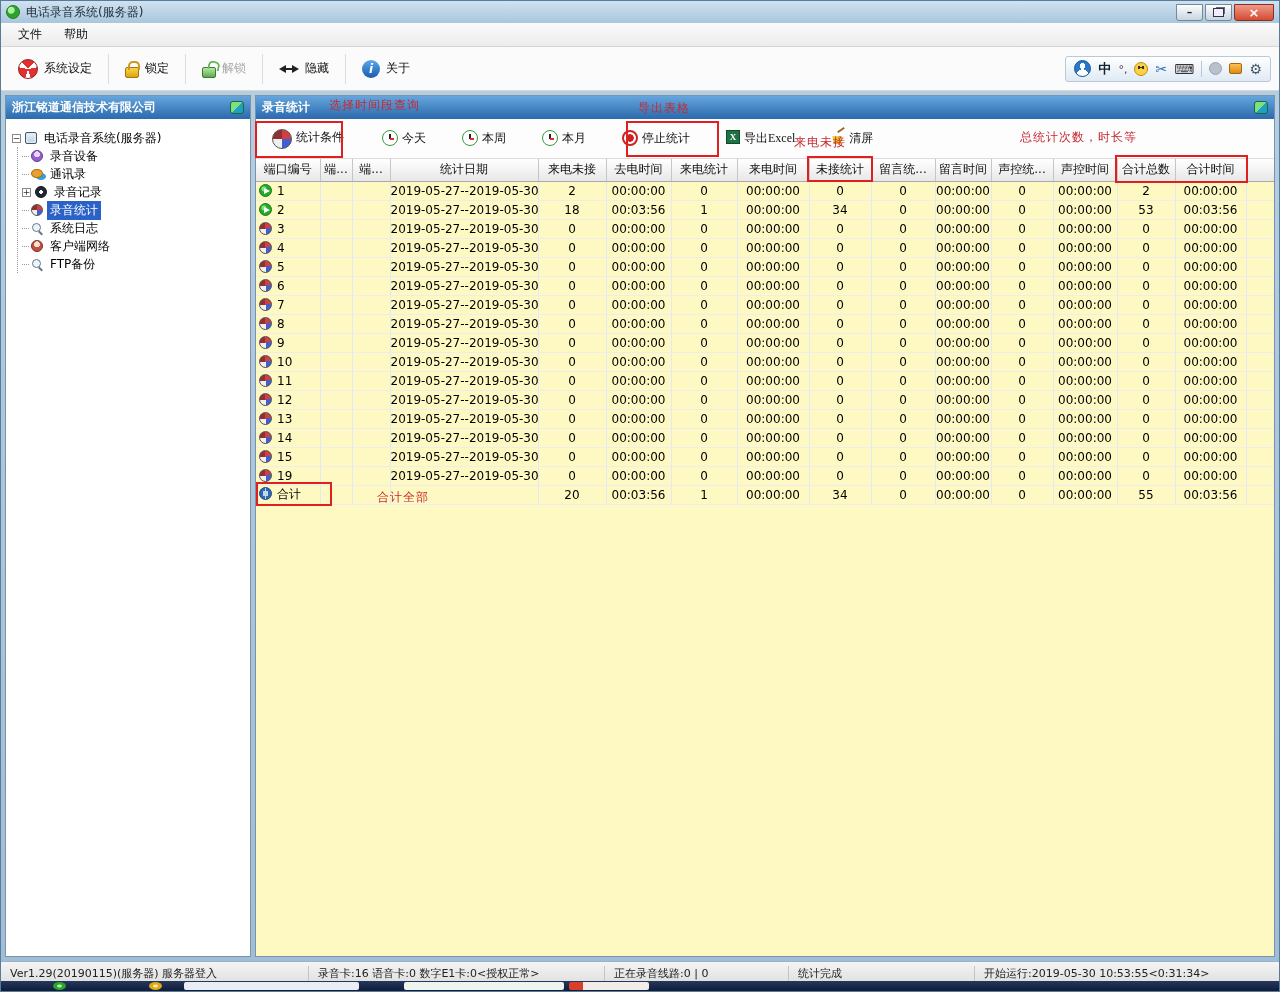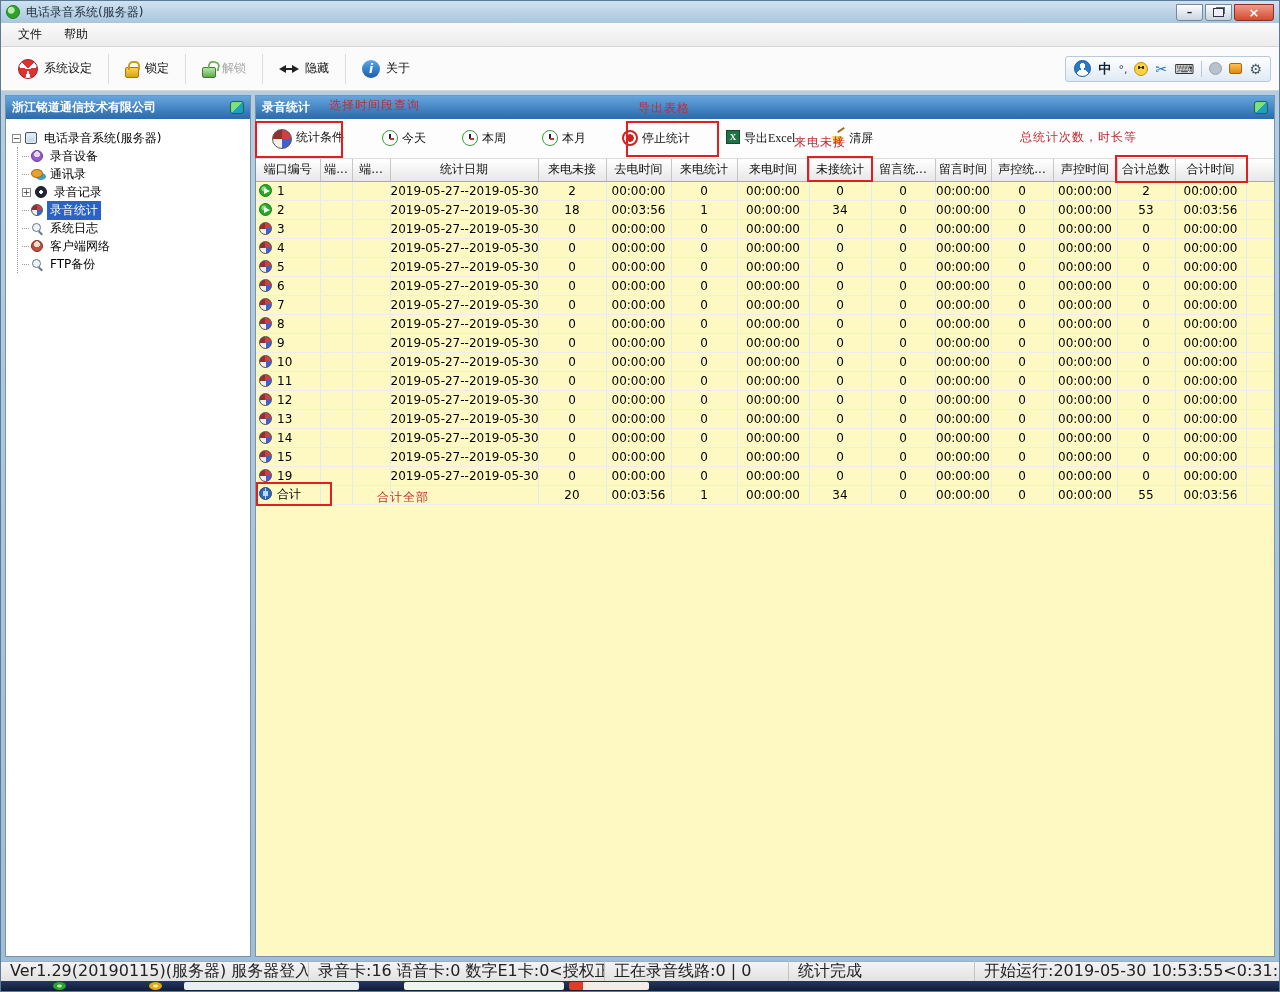--- a/index.html
+++ b/index.html
@@ -138,21 +138,21 @@
       border-top:3.5px solid transparent; border-bottom:3.5px solid transparent; }
   .globe-icon { border-radius:50%; border:1px solid #224a7a;
       background:radial-gradient(circle at 50% 50%, #bcd8f2 0 3px, transparent 3px),
                  linear-gradient(90deg, transparent 5px, #bcd8f2 5px 6px, transparent 6px), #3068b8; }
   .col0{width:64px}.col1{width:32px}.col2{width:38px}.col3{width:148px}.col4{width:68px}
   .col5{width:65px}.col6{width:66px}.col7{width:72px}.col8{width:62px}.col9{width:64px}
   .col10{width:56px}.col11{width:62px}.col12{width:64px}.col13{width:58px}.col14{width:71px}
   .colF{width:30px; border-right:none;}
 
   
-  .statusbar { height:20px; flex:0 0 20px; display:flex; align-items:center; font-size:16px; color:#222;
+  .statusbar { height:20px; flex:0 0 20px; display:flex; align-items:flex-end; font-size:11px; color:#222;
                background:linear-gradient(#f4f4f4,#e2e2e2); border-top:1px solid #9ab0c4; }
   .sb-sec { display:flex; align-items:center; padding:0 9px; border-right:1px solid #c4c4c4; overflow:hidden; white-space:nowrap; }
   .sb-1{width:308px}.sb-2{width:296px}.sb-3{width:184px}.sb-4{width:186px}.sb-5{flex:1; border-right:none;}
 
   
   .taskbar { height:10px; flex:0 0 10px; position:relative; background:linear-gradient(#24385e,#101c38); overflow:hidden; }
   .tk-frag { position:absolute; top:1px; height:8px; border-radius:2px; }
   .tk-g { left:52px; width:13px; background:radial-gradient(#aef0a0 0 2px, #2da32d 3px); border-radius:50%; }
   .tk-y { left:148px; width:13px; background:radial-gradient(#ffe9a0 0 2px, #e0a818 3px); border-radius:50%; }
   .tk-w1 { left:183px; width:175px; background:#e8eef4; }

